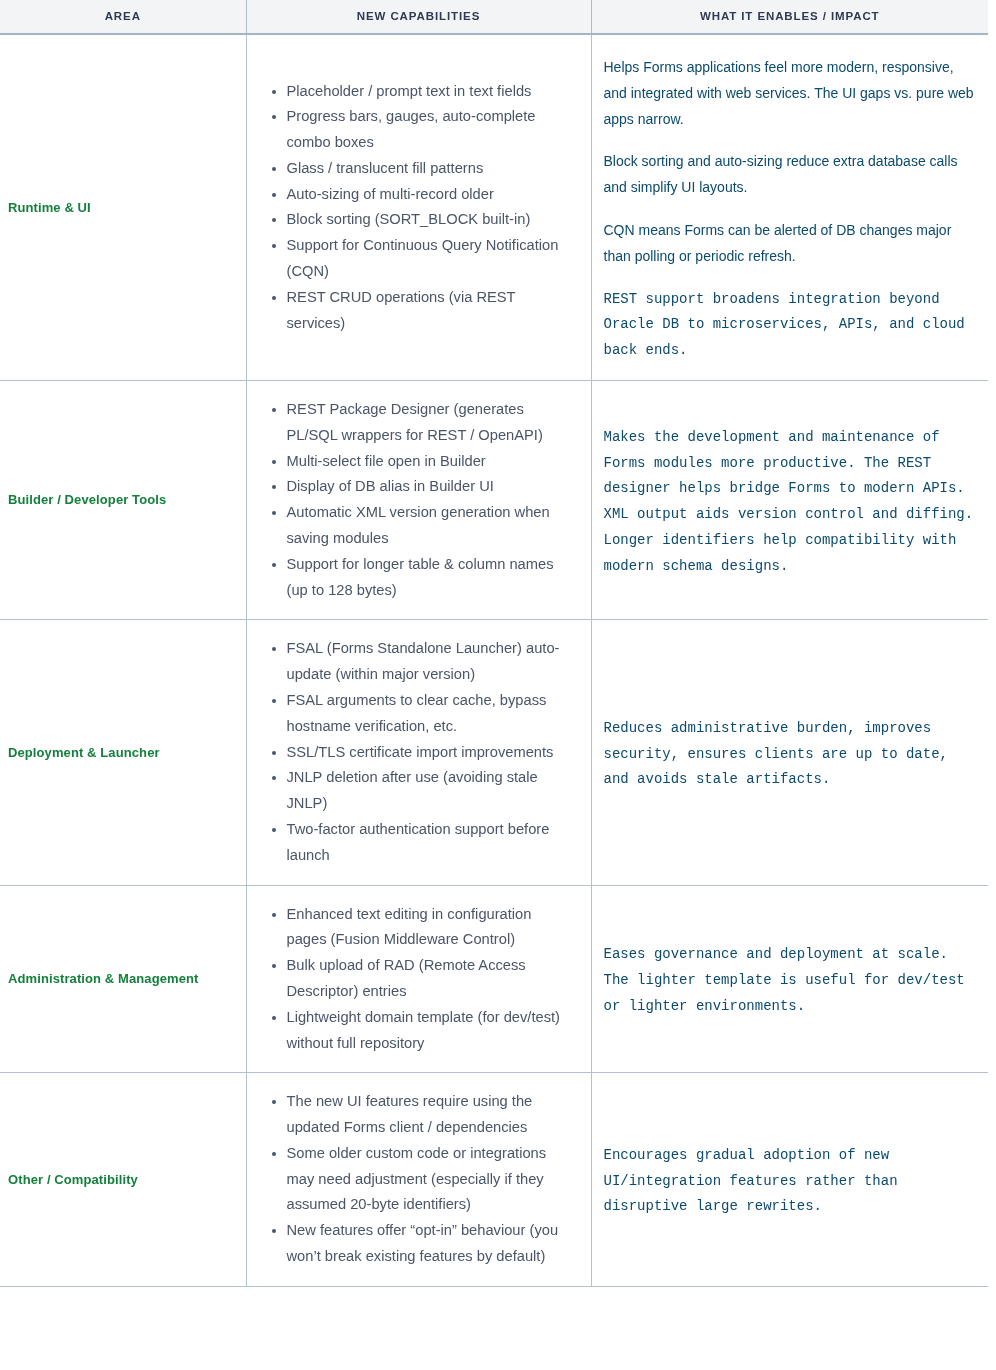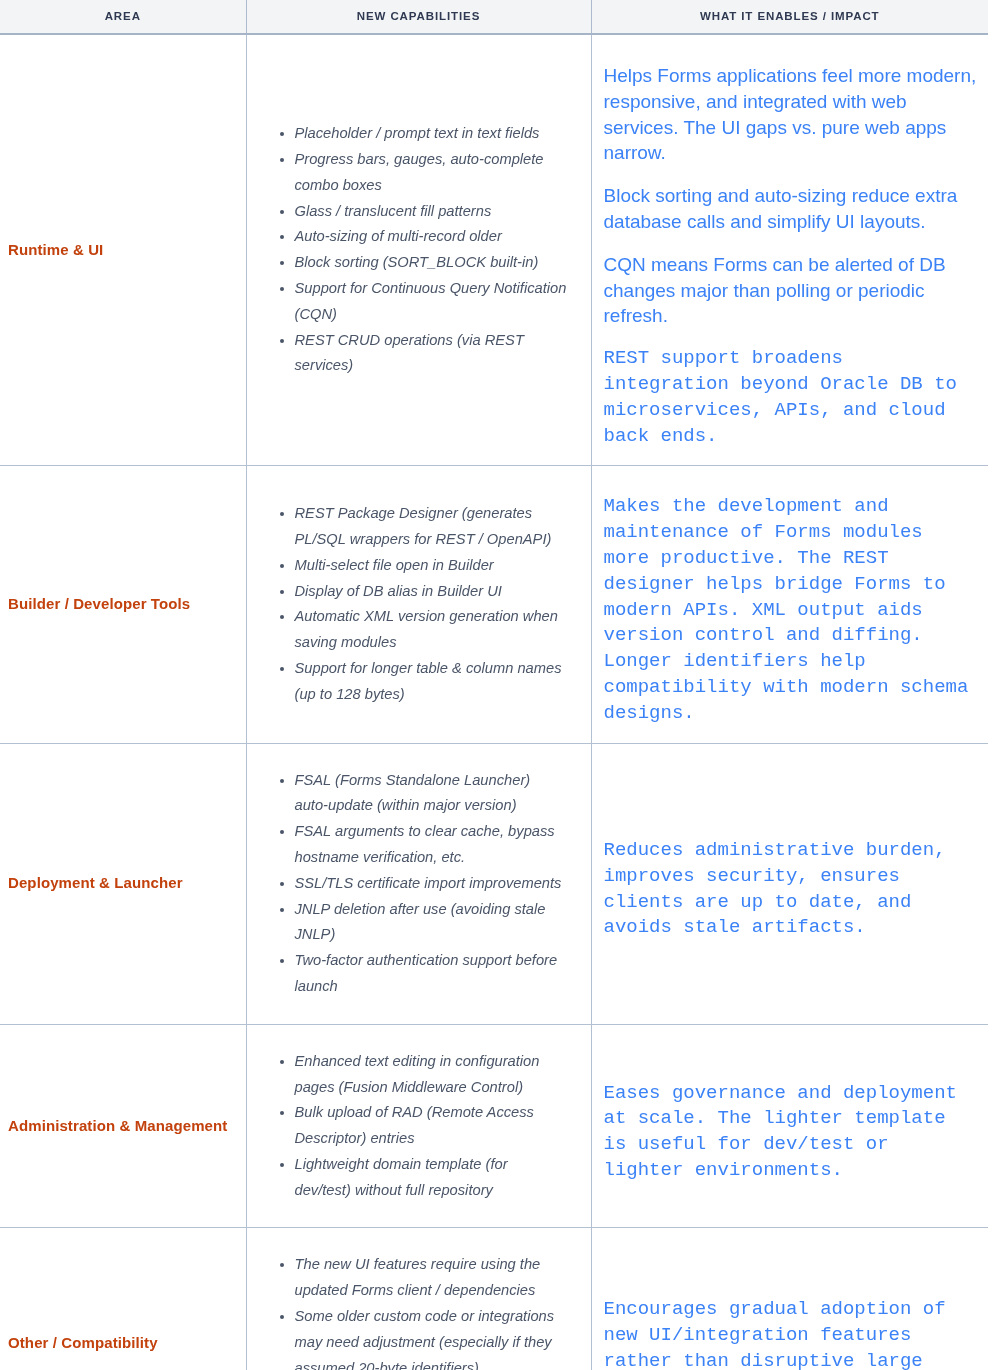--- a/index.html
+++ b/index.html
@@ -48,35 +48,34 @@
     border-right: 1px solid #b3c0d2;
     border-bottom: 1px solid #b3c0d2;
     vertical-align: middle;
     background: #ffffff;
   }
   tbody td:last-child { border-right: none; }
   tbody tr:last-child td { border-bottom: 1px solid #b3c0d2; }
 
   td.cell-area {
     padding: 18px 14px 18px 8px;
-    color: #c2410c;
+    color: #15803d;
     font-weight: bold;
-    font-size: 15px;
+    font-size: 13px;
     line-height: 1.35;
     letter-spacing: 0.1px;
   }
 
   td.cell-caps {
     padding: 16px 16px 16px 14px;
   }
   td.cell-caps ul {
-    margin: 8px;
+    margin: 0;
     padding: 0 0 0 26px;
     list-style: none;
-    font-style: italic;
   }
   td.cell-caps li {
     position: relative;
     color: #4a5568;
     font-size: 14.7px;
     line-height: 25.8px;
     padding: 0 0 0 0;
     margin: 0;
   }
   td.cell-caps li::before {
@@ -87,23 +86,23 @@
     width: 4px;
     height: 4px;
     border-radius: 50%;
     background: #4a5568;
   }
 
   td.cell-impact {
     padding: 16px 10px 16px 12px;
   }
   td.cell-impact p {
-    margin: 12px 0 17px 0;
-    color: #3b82f6;
-    font-size: 19px;
+    margin: 4px 0 17px 0;
+    color: #0c4a6e;
+    font-size: 14px;
     line-height: 25.8px;
   }
   td.cell-impact p:last-child { margin-bottom: 0; font-family: Liberation Mono, monospace; }
 </style>
 </head>
 <body>
 
 <div class="table-wrap">
   <table class="capabilities">
     <colgroup>

